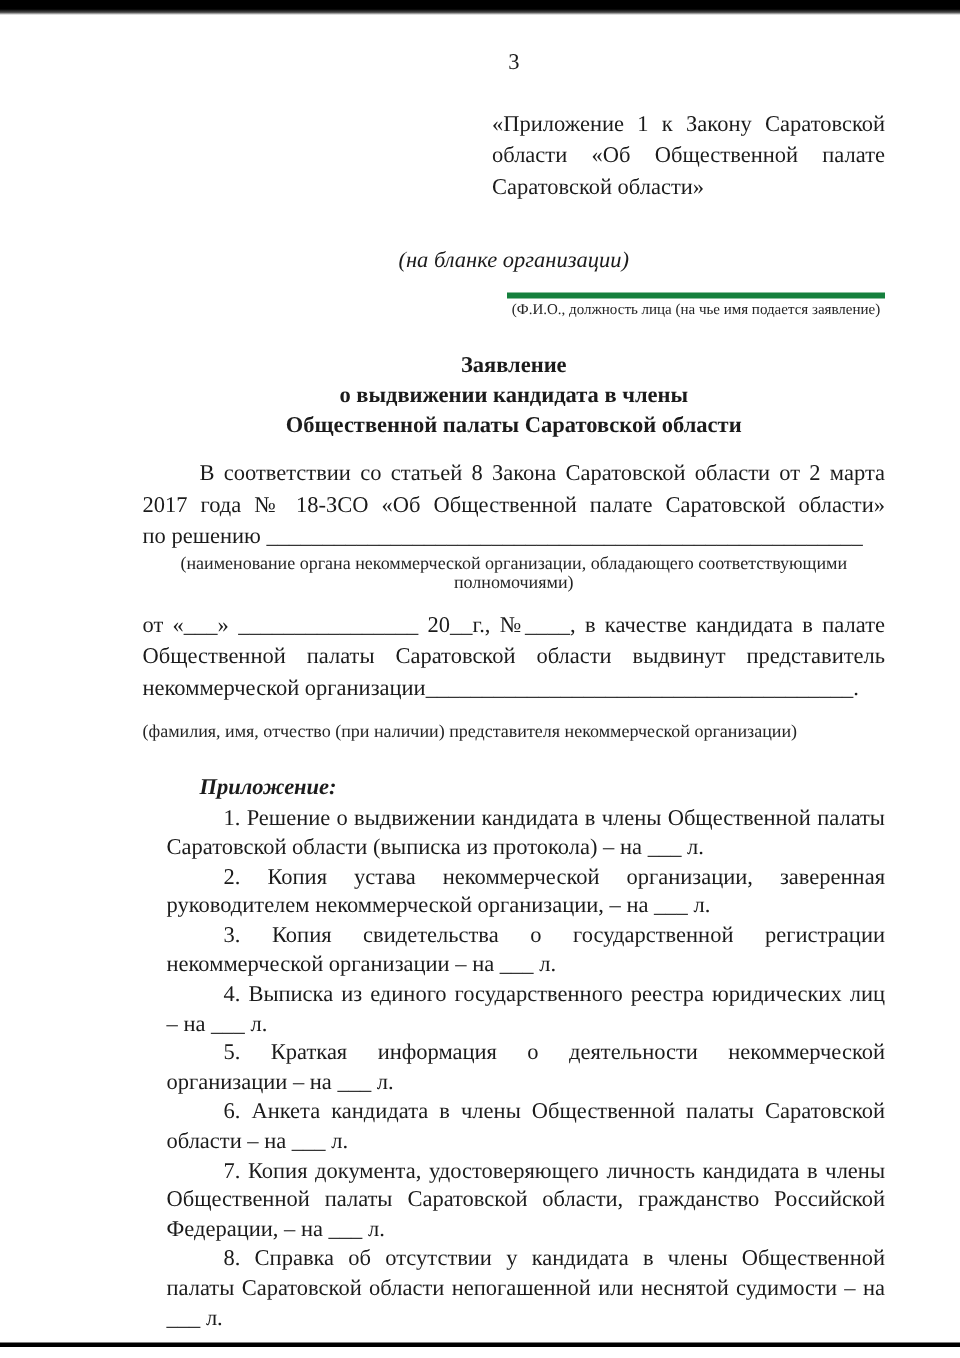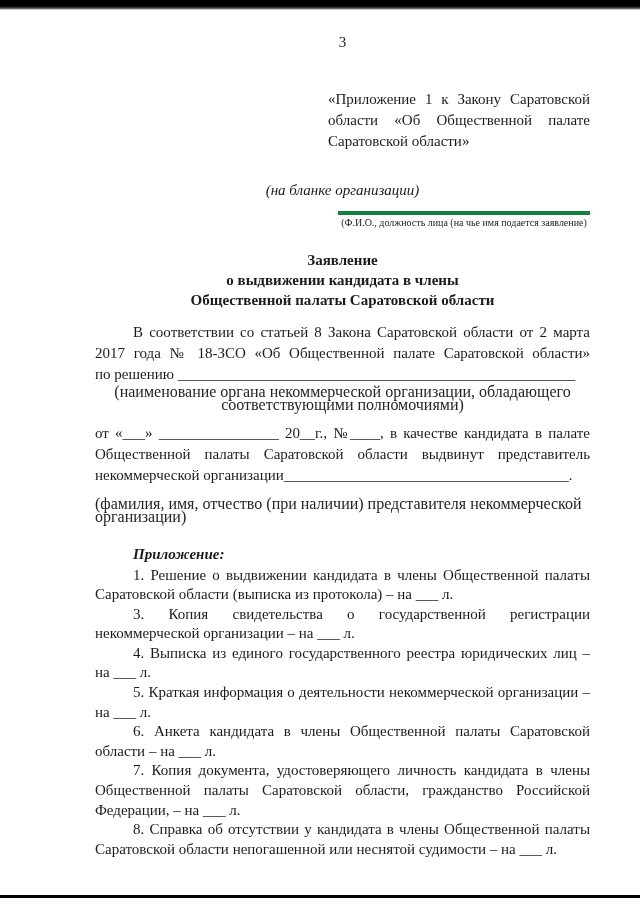--- a/index.html
+++ b/index.html
@@ -24,21 +24,21 @@
     position: absolute; top: 10px; left: 0;
     width: 640px;
     padding: 0 50px 0 95px; 
   }
   .page-number {
     margin-top: 22px;
     text-align: center;
     line-height: 21px;
   }
   .annex-ref {
-    margin-top: 36px;
+    margin-top: 20px;
     margin-left: auto;
     width: 262px;
     text-align: justify;
     line-height: 21px;
   }
   .letterhead {
     margin-top: 28px;
     text-align: center;
     line-height: 21px;
     font-style: italic;
@@ -63,37 +63,38 @@
     line-height: 20px;
   }
   .para {
     margin-top: 12px;
     text-align: justify;
     line-height: 21px;
   }
   .para.first { margin-top: 12px; }
   .indent { text-indent: 38px; }
   .caption {
-    font-size: 16px;
+    font-size: 12px;
     line-height: 13px;
     color: #242424;
   }
   .caption.center { text-align: center; }
   .caption.right { text-align: left; padding-right: 6px; margin-top: 11px; }
   .attachments-heading {
     margin-top: 21px;
     text-indent: 38px;
     font-weight: bold;
     font-style: italic;
     line-height: 20px;
   }
   .attachment-item {
     text-align: justify;
     text-indent: 38px;
     line-height: 19.6px;
+    margin-left: 16px;
   }
   .attachments { margin-top: 2px; }
 </style>
 </head>
 <body>
 
 <div class="scan-bar-top"></div>
 
 <div class="content">
 
@@ -116,20 +117,21 @@
   <p class="para first indent">В соответствии со статьей 8 Закона Саратовской области от 2 марта 2017 года № 18-ЗСО «Об Общественной палате Саратовской области» по&nbsp;решению&nbsp;_____________________________________________________</p>
   <div class="caption center">(наименование органа некоммерческой организации, обладающего соответствующими полномочиями)</div>
 
   <p class="para">от «___» ________________ 20__г., №____, в качестве кандидата в палате Общественной палаты Саратовской области выдвинут представитель некоммерческой организации______________________________________.</p>
   <div class="caption right">(фамилия, имя, отчество (при наличии) представителя некоммерческой организации)</div>
 
   <p class="attachments-heading">Приложение:</p>
 
   <div class="attachments">
     <div class="attachment-item">1. Решение о выдвижении кандидата в члены Общественной палаты Саратовской области (выписка из протокола) – на ___ л.</div>
+    <div class="attachment-item">2. Копия устава некоммерческой организации, заверенная руководителем некоммерческой организации, – на ___ л.</div>
     <div class="attachment-item">3. Копия свидетельства о государственной регистрации некоммерческой организации – на ___ л.</div>
     <div class="attachment-item">4. Выписка из единого государственного реестра юридических лиц – на ___ л.</div>
     <div class="attachment-item">5. Краткая информация о деятельности некоммерческой организации – на ___ л.</div>
     <div class="attachment-item">6. Анкета кандидата в члены Общественной палаты Саратовской области – на ___ л.</div>
     <div class="attachment-item">7. Копия документа, удостоверяющего личность кандидата в члены Общественной палаты Саратовской области, гражданство Российской Федерации, – на ___ л.</div>
     <div class="attachment-item">8. Справка об отсутствии у кандидата в члены Общественной палаты Саратовской области непогашенной или неснятой судимости – на ___ л.</div>
   </div>
 
 </div>
 

